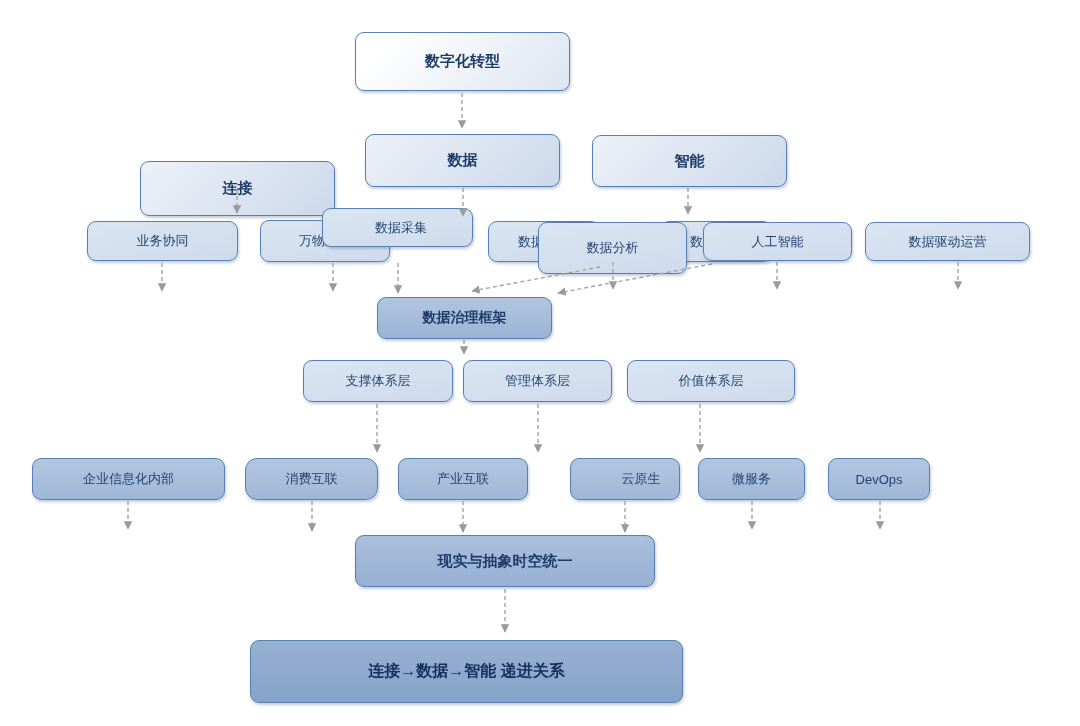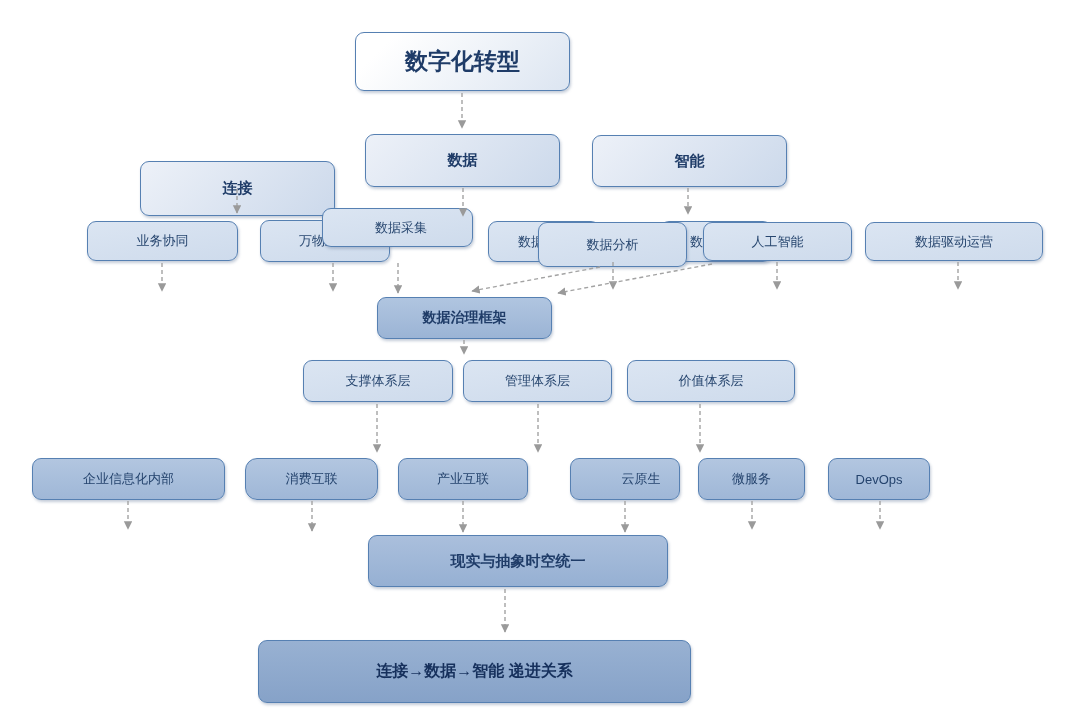--- a/index.html
+++ b/index.html
@@ -6,27 +6,27 @@
   #canvas{
     position:relative;width:1080px;height:726px;background:#ffffff;overflow:hidden;
     font-family:"Liberation Sans", sans-serif;
   }
   .node{
     position:absolute;display:flex;align-items:center;justify-content:center;
     border:1.6px solid #5680b2;border-radius:9px;box-sizing:border-box;
     box-shadow:1px 2px 3px rgba(110,130,160,.40);
     color:#1f3c68;text-align:center;white-space:nowrap;overflow:hidden;
   }
-  .n-l1{background:linear-gradient(135deg,#ffffff 15%,#dce5f1);font-weight:bold;font-size:23px;font-family:Liberation Mono, monospace;}
+  .n-l1{background:linear-gradient(135deg,#ffffff 15%,#dce5f1);font-weight:bold;font-size:15px;font-family:Liberation Mono, monospace;}
   .n-l2{background:linear-gradient(135deg,#edf1f8,#ccd9eb);font-weight:bold;font-size:15px;}
   .n-l3{background:linear-gradient(170deg,#dbe5f2,#cedbec);font-size:13px;color:#27466f;}
   .n-mid{background:linear-gradient(#b0c5e0,#9bb4d5);font-weight:bold;font-size:14px;}
   .n-l5{background:linear-gradient(#b2c6e0,#9fb7d7);font-size:13px;color:#24436d;}
   .n-l6{background:linear-gradient(#aabfdc,#96b0d3);font-weight:bold;font-size:15px;}
-  .n-l7{background:linear-gradient(#98b1d2,#86a2c8);font-weight:bold;font-size:16px;color:#16305c;margin-left:8px;}
+  .n-l7{background:linear-gradient(#98b1d2,#86a2c8);font-weight:bold;font-size:16px;color:#16305c;}
   #edges-svg{position:absolute;left:0;top:0;z-index:4;pointer-events:none;}
 </style>
 </head>
 <body>
 
 <div id="canvas">
   <svg id="edges-svg" width="1080" height="726" viewBox="0 0 1080 726">
     <defs>
       <marker id="arrh" markerWidth="8" markerHeight="8" refX="5.5" refY="3" orient="auto">
         <path d="M0,0 L6,3 L0,6 Z" fill="#9a9a9a"></path>
@@ -57,29 +57,29 @@
       <line x1="505" y1="589" x2="505" y2="632" stroke="#a3a3a3" stroke-width="1.4" stroke-dasharray="4 3" marker-end="url(#arrh)"></line>
     </svg>
 <div class="node n-l1" style="left: 355px; top: 32px; width: 215px; height: 59px; z-index: 2;">数字化转型</div>
     <div class="node n-l2" style="left: 140px; top: 133px; width: 195px; height: 55px; z-index: 2; margin-top: 28px;">连接</div>
     <div class="node n-l2" style="left: 365px; top: 134px; width: 195px; height: 53px; z-index: 2;">数据</div>
     <div class="node n-l2" style="left: 592px; top: 135px; width: 195px; height: 52px; z-index: 2;">智能</div>
     <div class="node n-l3" style="left: 87px; top: 221px; width: 151px; height: 40px; z-index: 2;">业务协同</div>
     <div class="node n-l3" style="left: 260px; top: 220px; width: 130px; height: 42px; z-index: 1;">万物互联</div>
     <div class="node n-l3" style="left: 322px; top: 208px; width: 151px; height: 39px; z-index: 2; padding-left: 7px;">数据采集</div>
     <div class="node n-l3" style="left: 488px; top: 221px; width: 112px; height: 41px; z-index: 1;">数据存储</div>
-    <div class="node n-l3" style="left: 538px; top: 222px; width: 149px; height: 45px; z-index: 2;">数据分析</div>
+    <div class="node n-l3" style="left: 538px; top: 222px; width: 149px; height: 52px; z-index: 2;">数据分析</div>
     <div class="node n-l3" style="left: 660px; top: 221px; width: 112px; height: 41px; z-index: 1;">数据智能</div>
     <div class="node n-l3" style="left: 703px; top: 222px; width: 149px; height: 39px; z-index: 2;">人工智能</div>
-    <div class="node n-l3" style="left: 865px; top: 222px; width: 178px; height: 39px; z-index: 2;">数据驱动运营</div>
+    <div class="node n-l3" style="left: 865px; top: 222px; width: 165px; height: 39px; z-index: 2;">数据驱动运营</div>
     <div class="node n-mid" style="left: 377px; top: 297px; width: 175px; height: 42px; z-index: 2;">数据治理框架</div>
     <div class="node n-l3" style="left: 303px; top: 360px; width: 150px; height: 42px; z-index: 2;">支撑体系层</div>
     <div class="node n-l3" style="left: 463px; top: 360px; width: 149px; height: 42px; z-index: 2;">管理体系层</div>
     <div class="node n-l3" style="left: 627px; top: 360px; width: 168px; height: 42px; z-index: 2;">价值体系层</div>
     <div class="node n-l5" style="left: 32px; top: 458px; width: 193px; height: 42px; z-index: 2;">企业信息化内部</div>
     <div class="node n-l5" style="left: 245px; top: 458px; width: 133px; height: 42px; z-index: 2; border-radius: 12px;">消费互联</div>
     <div class="node n-l5" style="left: 398px; top: 458px; width: 130px; height: 42px; z-index: 2;">产业互联</div>
     <div class="node n-l5" style="left: 570px; top: 458px; width: 110px; height: 42px; z-index: 2; padding-left: 32px;">云原生</div>
     <div class="node n-l5" style="left: 698px; top: 458px; width: 107px; height: 42px; z-index: 2;">微服务</div>
     <div class="node n-l5" style="left: 828px; top: 458px; width: 102px; height: 42px; z-index: 2;">DevOps</div>
-    <div class="node n-l6" style="left: 368px; top: 535px; width: 300px; height: 52px; z-index: 2;">现实与抽象时空统一</div>
+    <div class="node n-l6" style="left: 355px; top: 535px; width: 300px; height: 52px; z-index: 2;">现实与抽象时空统一</div>
     <div class="node n-l7" style="left: 250px; top: 640px; width: 433px; height: 63px; z-index: 2;">连接→数据→智能 递进关系</div>
   </div>
 
 </body></html>

